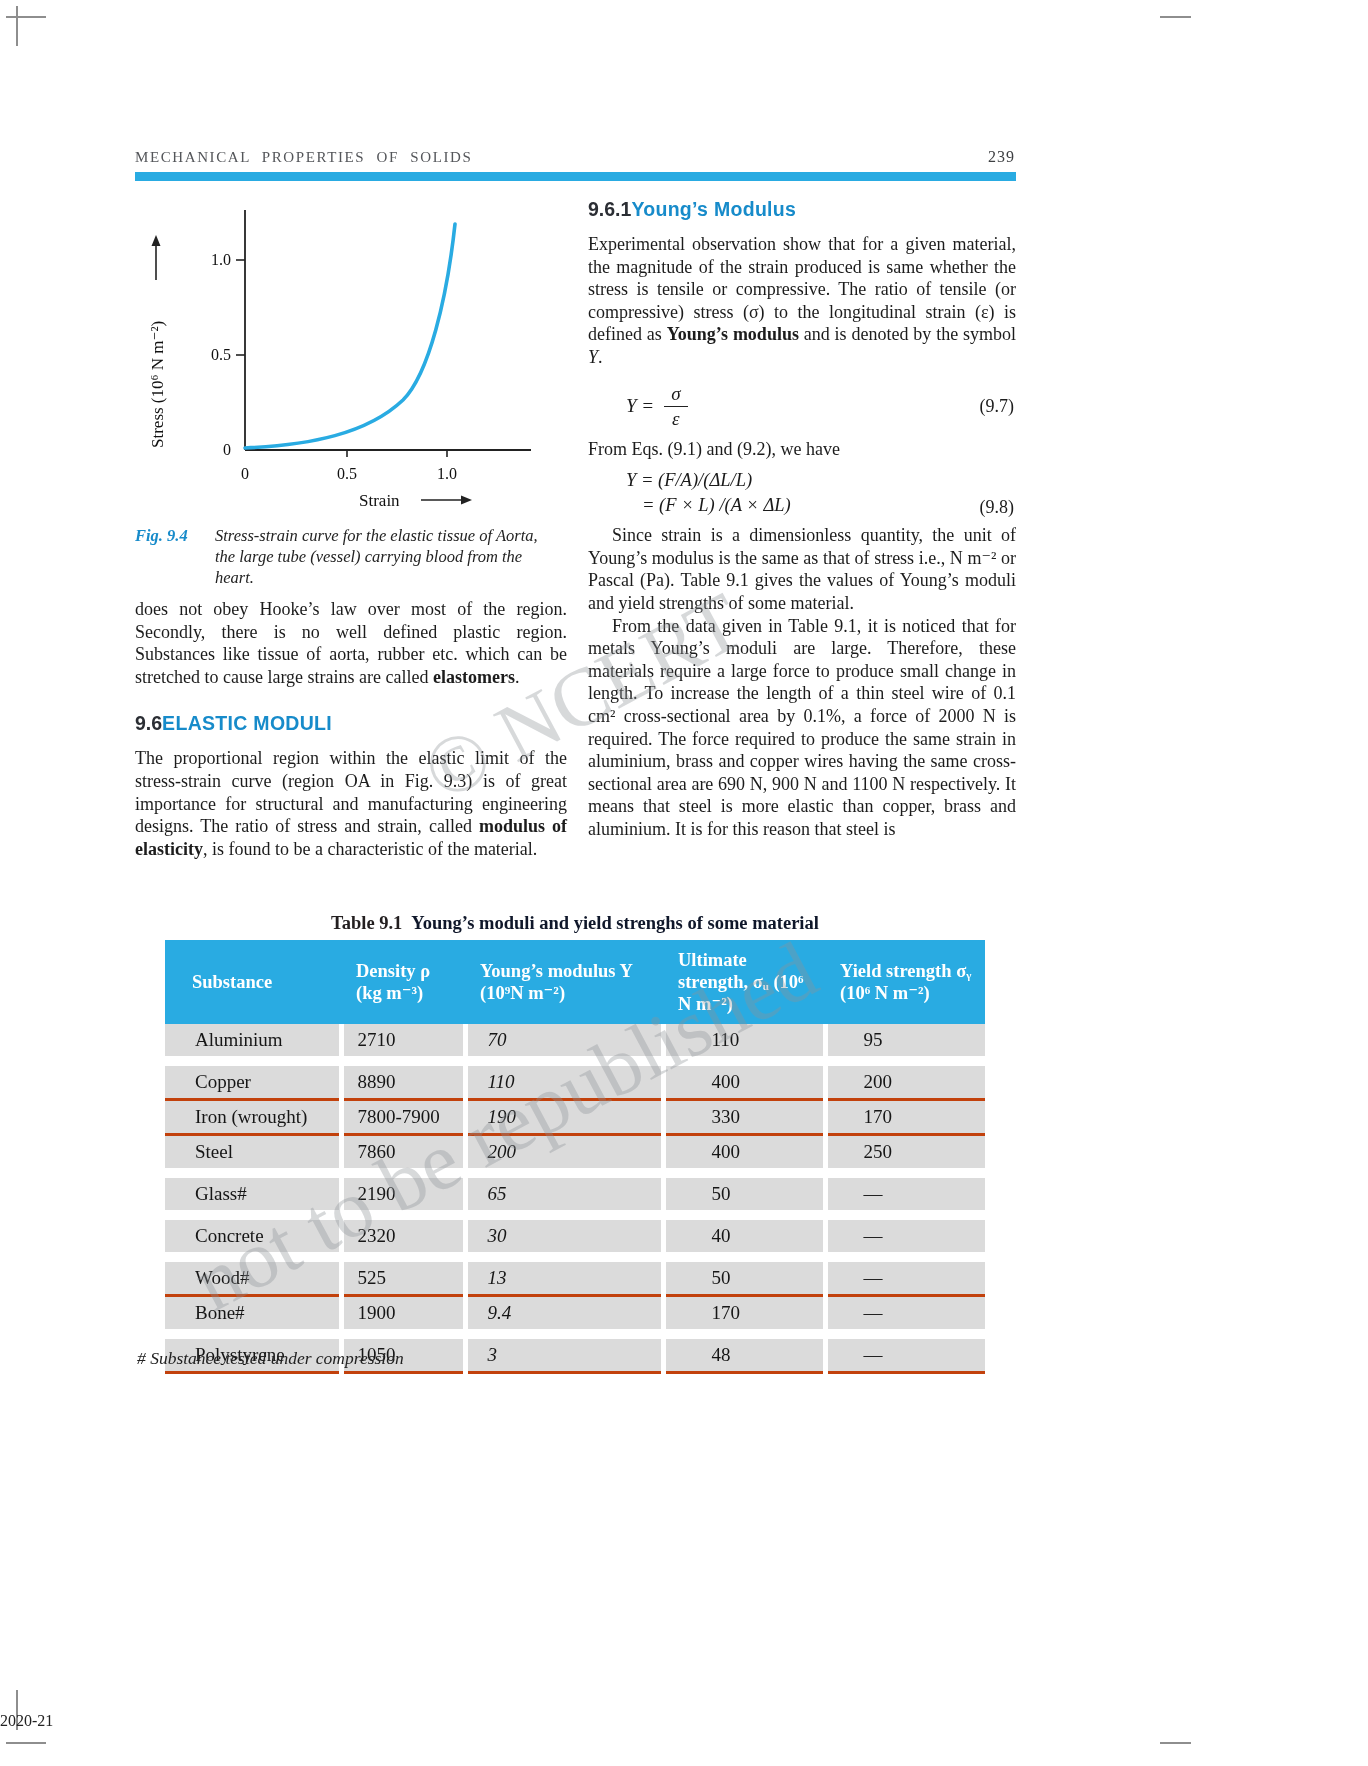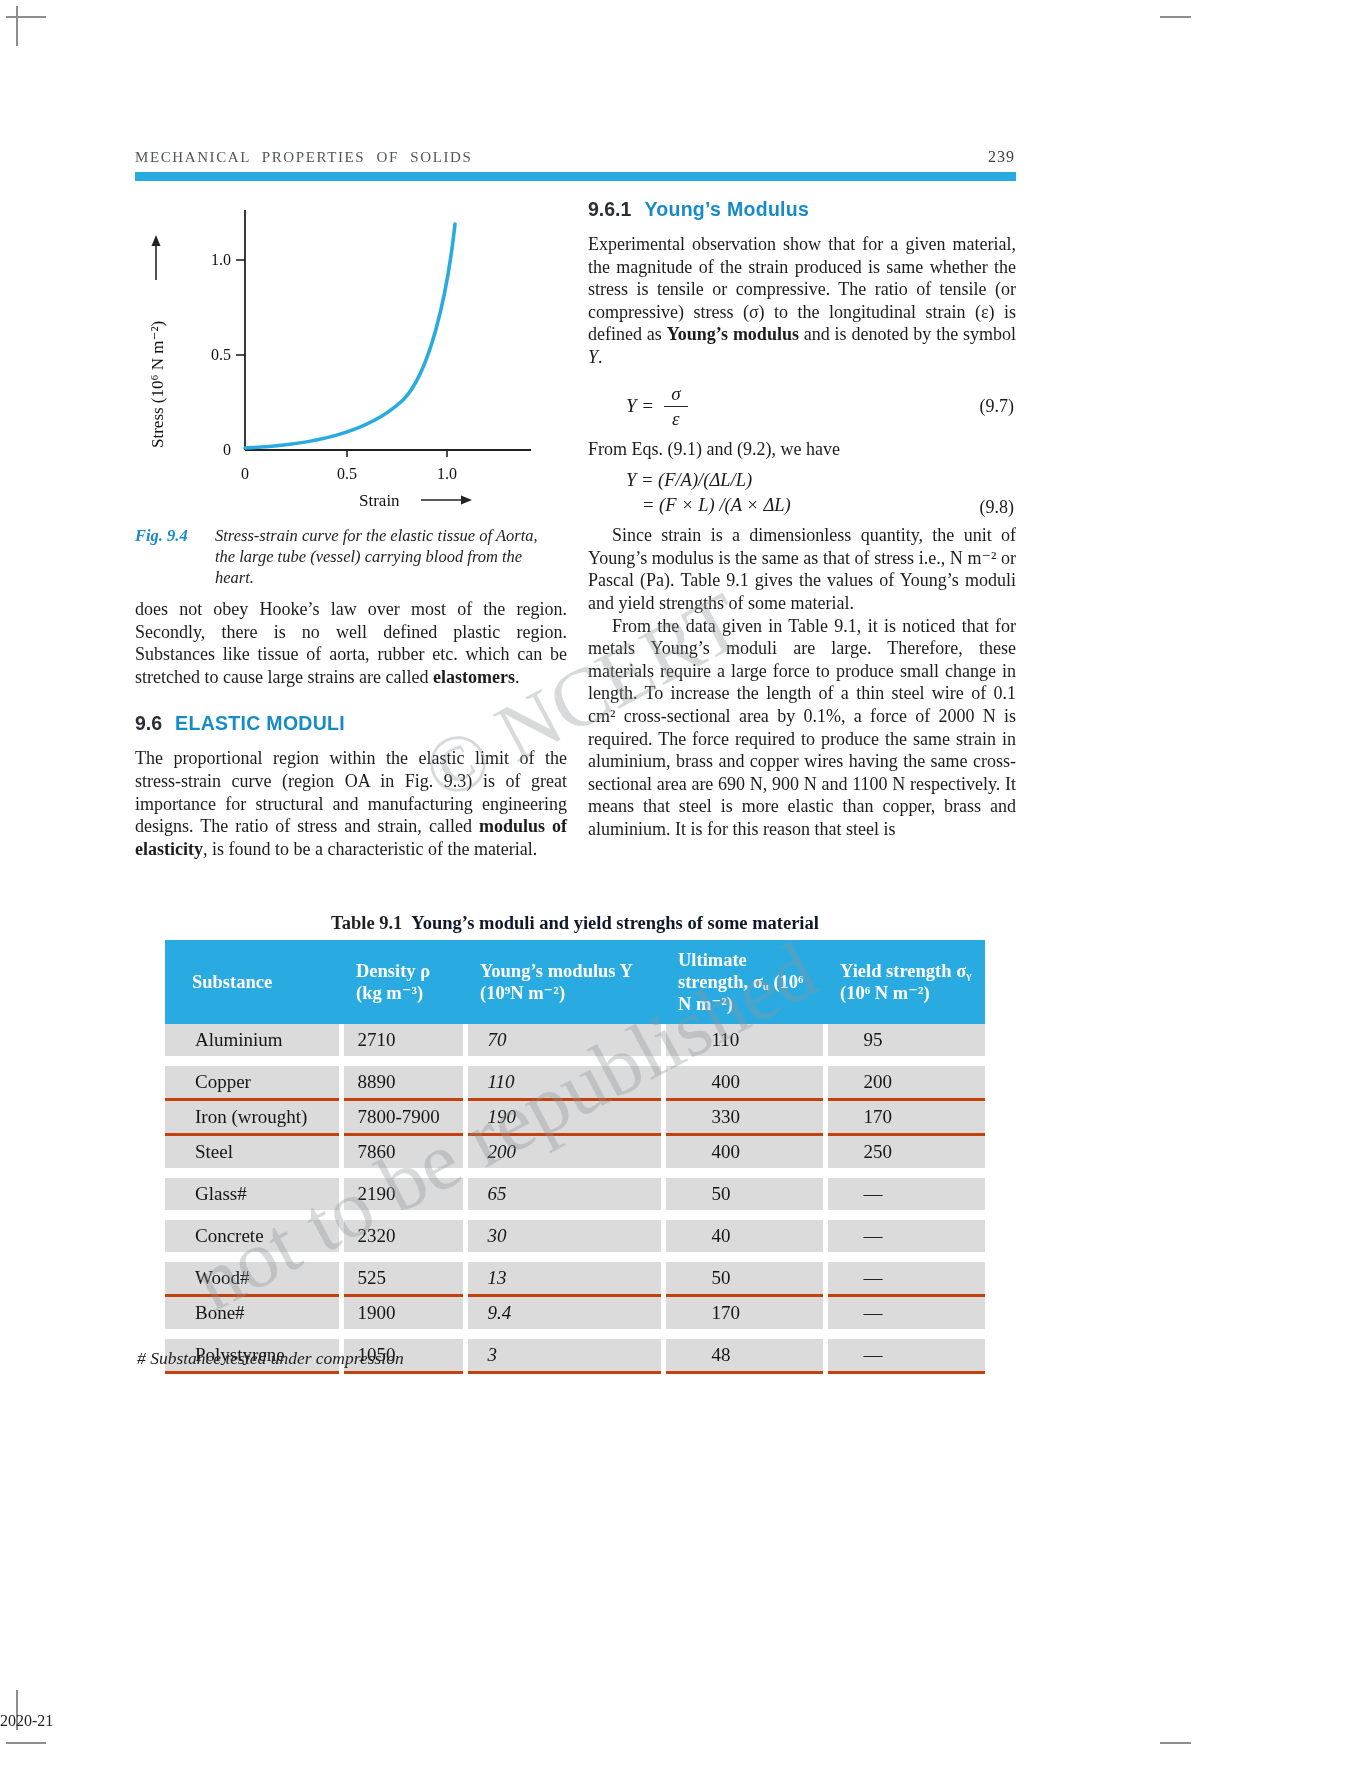--- a/index.html
+++ b/index.html
@@ -17,21 +17,21 @@
 
   
   .col-left  { position:absolute; left:135px; top:198px; width:432px; }
   .col-right { position:absolute; left:588px; top:198px; width:428px; }
 
   .body { font-size:18px; line-height:22.6px; text-align:justify; margin:0; color:#1c1c1c; }
   .body.sp { margin-top:10px; }
   .indent { text-indent:24px; }
 
   .sect { margin:24px 0 12px 0; font-family:"Liberation Sans","DejaVu Sans",sans-serif; font-size:19.5px; font-weight:bold; }
-  .sect-no { color:#2b2e34; margin-right:13px; }
+  .sect-no { color:#2b2e34; }
   .sect-title { color:#178BCA; letter-spacing:0.3px; }
   .col-right .sect { margin-top:0; }
 
   
   figure { margin:0; }
   .cap { display:flex; gap:2px; margin-top:8px; font-size:16.5px; line-height:21px; }
   .cap-label { font-weight:bold; font-style:italic; color:#178BCA; min-width:78px; }
   .cap-text { font-style:italic; color:#232323; max-width:330px; }
 
   

